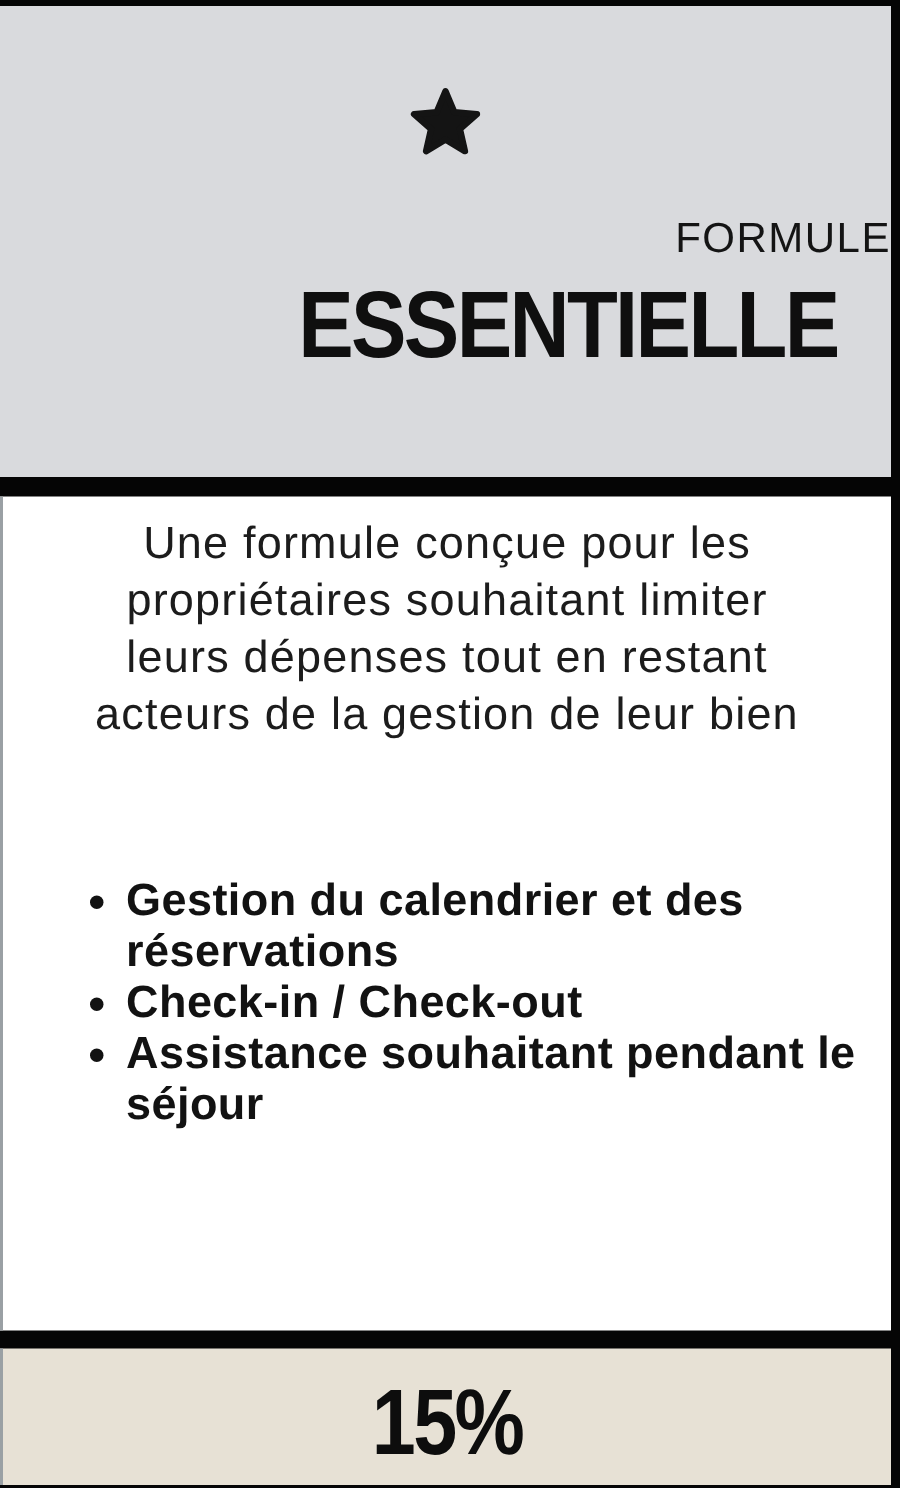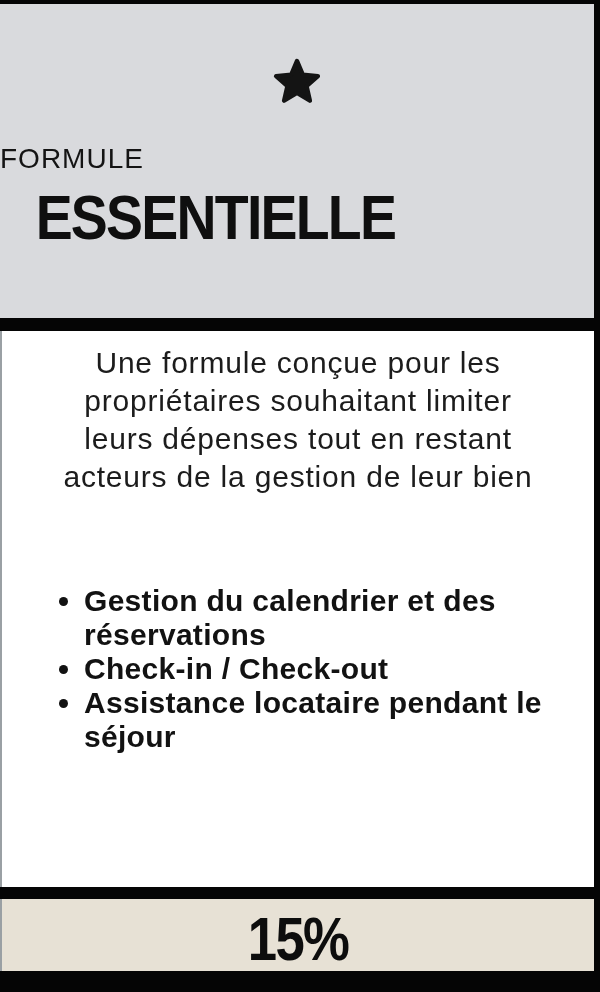--- a/index.html
+++ b/index.html
@@ -18,21 +18,21 @@
     overflow: hidden;
   }
   .spacer-top { height: 4px; flex: none; }
 
   
   .card-header {
     height: 314px;
     flex: none;
     margin-right: 6px;          
     background: #d9dadd;
-    text-align: left;
+    text-align: right;
   }
   .star-wrap { margin: 54px auto 0; width: 48px; height: 46px; }
   .star-wrap svg { display: block; }
   .kicker {
     margin: 38px 0 0;
     font-size: 28px;
     font-weight: 400;
     letter-spacing: 1px;
     color: #141414;
     line-height: 1.2;
@@ -79,21 +79,21 @@
     font-size: 30px;
     font-weight: 700;
     line-height: 34px;
     letter-spacing: 0.3px;
     color: #121212;
     white-space: pre-line;
   }
 
   
   .card-footer {
-    height: 72px;
+    height: 91px;
     flex: none;
     margin-right: 6px;
     background: #e7e1d5;
     border-left: 2px solid #9aa0a4;
     box-sizing: border-box;
     display: flex;
     align-items: center;
     justify-content: center;
   }
   .commission {
@@ -127,21 +127,21 @@
 
   <section class="card-body">
     <p class="description">Une formule conçue pour les
 propriétaires souhaitant limiter
 leurs dépenses tout en restant
 acteurs de la gestion de leur bien</p>
     <ul class="features">
         <li>Gestion du calendrier et des
 réservations</li>
         <li>Check-in / Check-out</li>
-        <li>Assistance locataire pendant le
+        <li>Assistance souhaitant pendant le
 séjour</li>
       </ul>
   </section>
 
   <div class="divider-b"></div>
 
   <footer class="card-footer">
     <div class="commission">15%</div>
   </footer>
 </div>

